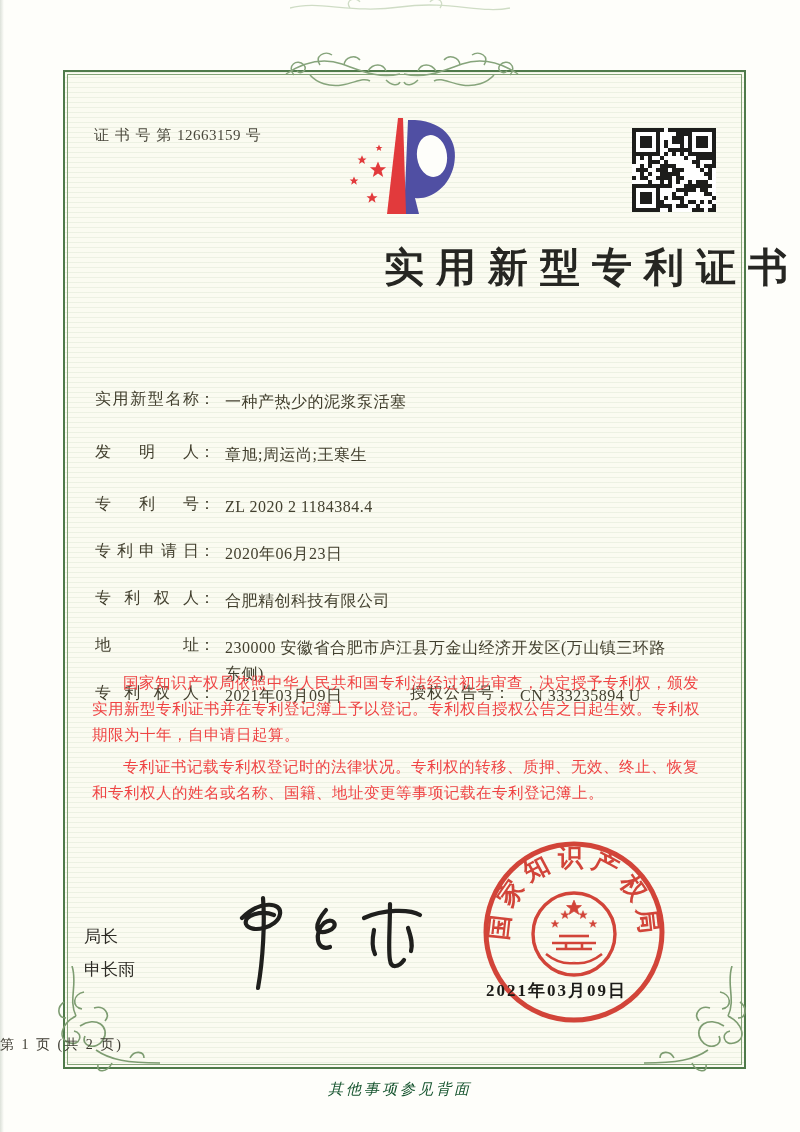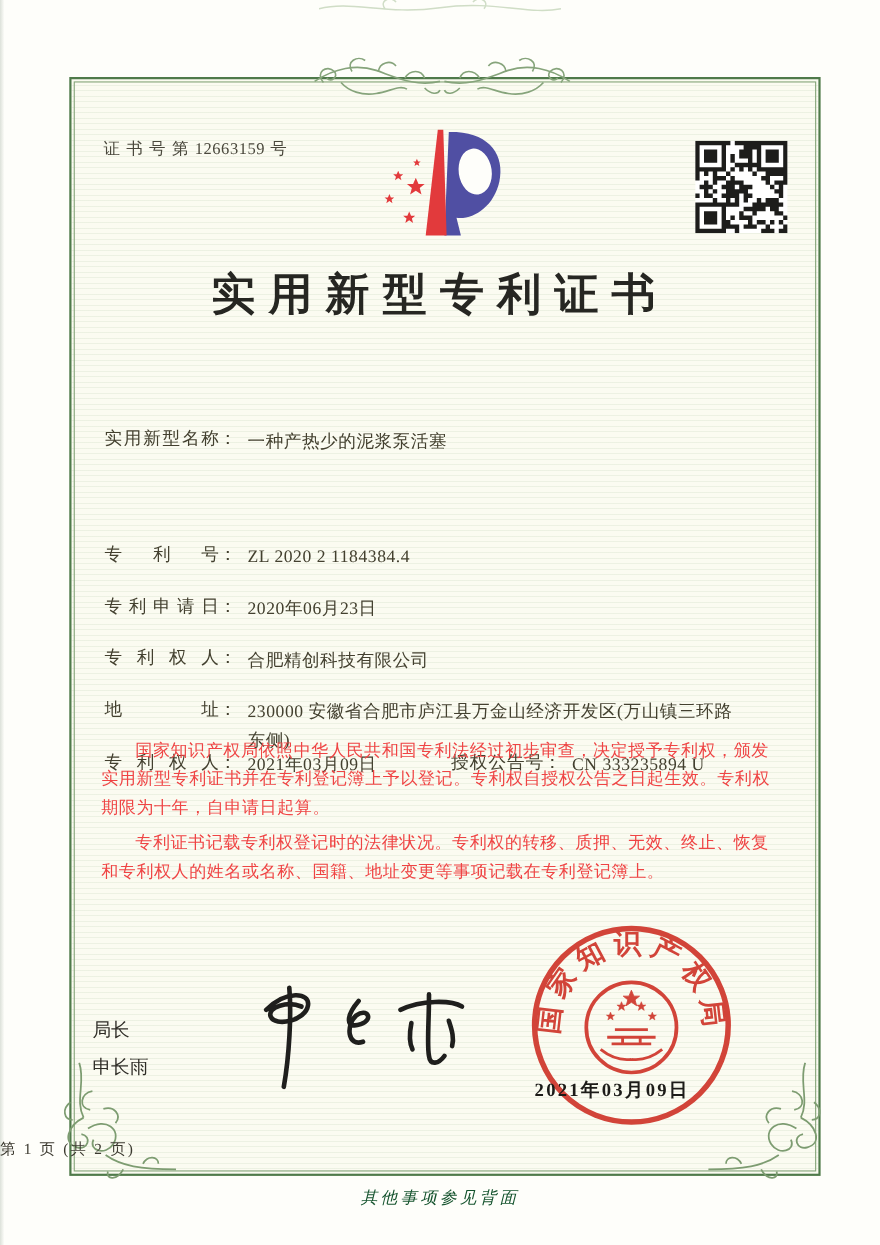--- a/index.html
+++ b/index.html
@@ -11,21 +11,21 @@
   .frame{position:absolute;left:63px;top:70px;width:679px;height:995px;
         border:2px solid #4f7a4a;
         background:
           repeating-linear-gradient(180deg, rgba(150,180,140,.14) 0 1px, rgba(150,180,140,0) 1px 5px),
           #fbfbf1;}
   .frame::before{content:"";position:absolute;inset:2px;border:1px solid #84a478;pointer-events:none;}
   .orn{position:absolute;}
   .abs{position:absolute;}
   .certno{left:94px;top:126px;font-size:15px;color:#4a483c;letter-spacing:1px;}
   .certno .num{letter-spacing:.5px;}
-  .title{left:0;top:240px;width:800px;text-align:center;font-size:40px;font-weight:bold;
+  .title{left:0;top:240px;width:800px;text-align:right;font-size:40px;font-weight:bold;
          letter-spacing:12px;color:#262622;}
   .frow{left:95px;width:650px;font-size:16px;color:#43402f;margin-top:45px;}
   .flabel{display:inline-block;width:104px;text-align:justify;text-align-last:justify;vertical-align:top;}
   .fcolon{vertical-align:top;}
   .fvalue{display:inline-block;vertical-align:top;margin-left:6px;max-width:452px;line-height:1.6;letter-spacing:.5px;}
   .pair2{position:absolute;left:315px;top:0;white-space:nowrap;}
   .pair2 .flabel{width:84px;}
   .bodytext{left:92px;top:670px;width:622px;font-size:15.5px;line-height:26px;color:#ef4444;}
   .bodytext p{margin:0 0 6px 0;text-indent:2em;letter-spacing:.5px;}
   .issuer{left:84px;top:920px;font-size:17px;color:#2e2c26;line-height:33px;}
@@ -112,20 +112,24 @@
   <svg class="abs" style="left:632px;top:128px" width="84" height="84" viewBox="0 0 84 84">
     <rect width="84" height="84" fill="#ffffff"></rect>
     <path id="qrp" fill="#1d1d1b" d="M0 0h4v4h-4zM4 0h4v4h-4zM8 0h4v4h-4zM12 0h4v4h-4zM16 0h4v4h-4zM20 0h4v4h-4zM24 0h4v4h-4zM28 0h4v4h-4zM36 0h4v4h-4zM40 0h4v4h-4zM44 0h4v4h-4zM48 0h4v4h-4zM52 0h4v4h-4zM56 0h4v4h-4zM60 0h4v4h-4zM64 0h4v4h-4zM68 0h4v4h-4zM72 0h4v4h-4zM76 0h4v4h-4zM80 0h4v4h-4zM0 4h4v4h-4zM24 4h4v4h-4zM44 4h4v4h-4zM48 4h4v4h-4zM52 4h4v4h-4zM56 4h4v4h-4zM80 4h4v4h-4zM0 8h4v4h-4zM8 8h4v4h-4zM12 8h4v4h-4zM16 8h4v4h-4zM24 8h4v4h-4zM40 8h4v4h-4zM44 8h4v4h-4zM48 8h4v4h-4zM56 8h4v4h-4zM64 8h4v4h-4zM68 8h4v4h-4zM72 8h4v4h-4zM80 8h4v4h-4zM0 12h4v4h-4zM8 12h4v4h-4zM12 12h4v4h-4zM16 12h4v4h-4zM24 12h4v4h-4zM32 12h4v4h-4zM40 12h4v4h-4zM44 12h4v4h-4zM48 12h4v4h-4zM56 12h4v4h-4zM64 12h4v4h-4zM68 12h4v4h-4zM72 12h4v4h-4zM80 12h4v4h-4zM0 16h4v4h-4zM8 16h4v4h-4zM12 16h4v4h-4zM16 16h4v4h-4zM24 16h4v4h-4zM32 16h4v4h-4zM48 16h4v4h-4zM56 16h4v4h-4zM64 16h4v4h-4zM68 16h4v4h-4zM72 16h4v4h-4zM80 16h4v4h-4zM0 20h4v4h-4zM24 20h4v4h-4zM36 20h4v4h-4zM40 20h4v4h-4zM44 20h4v4h-4zM48 20h4v4h-4zM52 20h4v4h-4zM56 20h4v4h-4zM80 20h4v4h-4zM0 24h4v4h-4zM4 24h4v4h-4zM8 24h4v4h-4zM12 24h4v4h-4zM16 24h4v4h-4zM20 24h4v4h-4zM24 24h4v4h-4zM32 24h4v4h-4zM40 24h4v4h-4zM48 24h4v4h-4zM56 24h4v4h-4zM60 24h4v4h-4zM64 24h4v4h-4zM68 24h4v4h-4zM72 24h4v4h-4zM76 24h4v4h-4zM80 24h4v4h-4zM0 28h4v4h-4zM8 28h4v4h-4zM16 28h4v4h-4zM28 28h4v4h-4zM52 28h4v4h-4zM64 28h4v4h-4zM68 28h4v4h-4zM72 28h4v4h-4zM76 28h4v4h-4zM80 28h4v4h-4zM0 32h4v4h-4zM16 32h4v4h-4zM20 32h4v4h-4zM24 32h4v4h-4zM32 32h4v4h-4zM60 32h4v4h-4zM64 32h4v4h-4zM80 32h4v4h-4zM8 36h4v4h-4zM16 36h4v4h-4zM28 36h4v4h-4zM32 36h4v4h-4zM36 36h4v4h-4zM40 36h4v4h-4zM64 36h4v4h-4zM72 36h4v4h-4zM76 36h4v4h-4zM80 36h4v4h-4zM4 40h4v4h-4zM8 40h4v4h-4zM12 40h4v4h-4zM24 40h4v4h-4zM28 40h4v4h-4zM32 40h4v4h-4zM40 40h4v4h-4zM44 40h4v4h-4zM48 40h4v4h-4zM68 40h4v4h-4zM76 40h4v4h-4zM8 44h4v4h-4zM16 44h4v4h-4zM28 44h4v4h-4zM32 44h4v4h-4zM36 44h4v4h-4zM40 44h4v4h-4zM44 44h4v4h-4zM72 44h4v4h-4zM76 44h4v4h-4zM0 48h4v4h-4zM8 48h4v4h-4zM12 48h4v4h-4zM24 48h4v4h-4zM28 48h4v4h-4zM32 48h4v4h-4zM36 48h4v4h-4zM44 48h4v4h-4zM48 48h4v4h-4zM76 48h4v4h-4zM16 52h4v4h-4zM28 52h4v4h-4zM36 52h4v4h-4zM44 52h4v4h-4zM56 52h4v4h-4zM64 52h4v4h-4zM68 52h4v4h-4zM72 52h4v4h-4zM0 56h4v4h-4zM4 56h4v4h-4zM8 56h4v4h-4zM12 56h4v4h-4zM16 56h4v4h-4zM20 56h4v4h-4zM24 56h4v4h-4zM28 56h4v4h-4zM32 56h4v4h-4zM36 56h4v4h-4zM52 56h4v4h-4zM56 56h4v4h-4zM60 56h4v4h-4zM64 56h4v4h-4zM68 56h4v4h-4zM72 56h4v4h-4zM76 56h4v4h-4zM0 60h4v4h-4zM24 60h4v4h-4zM44 60h4v4h-4zM48 60h4v4h-4zM52 60h4v4h-4zM56 60h4v4h-4zM60 60h4v4h-4zM68 60h4v4h-4zM72 60h4v4h-4zM0 64h4v4h-4zM8 64h4v4h-4zM12 64h4v4h-4zM16 64h4v4h-4zM24 64h4v4h-4zM40 64h4v4h-4zM52 64h4v4h-4zM72 64h4v4h-4zM76 64h4v4h-4zM0 68h4v4h-4zM8 68h4v4h-4zM12 68h4v4h-4zM16 68h4v4h-4zM24 68h4v4h-4zM32 68h4v4h-4zM40 68h4v4h-4zM44 68h4v4h-4zM48 68h4v4h-4zM80 68h4v4h-4zM0 72h4v4h-4zM8 72h4v4h-4zM12 72h4v4h-4zM16 72h4v4h-4zM24 72h4v4h-4zM28 72h4v4h-4zM48 72h4v4h-4zM56 72h4v4h-4zM60 72h4v4h-4zM68 72h4v4h-4zM76 72h4v4h-4zM0 76h4v4h-4zM24 76h4v4h-4zM28 76h4v4h-4zM32 76h4v4h-4zM36 76h4v4h-4zM44 76h4v4h-4zM48 76h4v4h-4zM52 76h4v4h-4zM64 76h4v4h-4zM80 76h4v4h-4zM0 80h4v4h-4zM4 80h4v4h-4zM8 80h4v4h-4zM12 80h4v4h-4zM16 80h4v4h-4zM20 80h4v4h-4zM24 80h4v4h-4zM36 80h4v4h-4zM60 80h4v4h-4zM64 80h4v4h-4zM68 80h4v4h-4zM76 80h4v4h-4zM80 80h4v4h-4z"></path>
   </svg>
 
   <div class="abs title">实用新型专利证书</div>
 
   <div class="abs frow" style="top:344px">
     <span class="flabel">实用新型名称</span><span class="fcolon">：</span>
     <span class="fvalue">一种产热少的泥浆泵活塞</span>
+  </div>
+  <div class="abs frow" style="top:397px">
+    <span class="flabel">发明人</span><span class="fcolon">：</span>
+    <span class="fvalue">章旭;周运尚;王寒生</span>
   </div>
   <div class="abs frow" style="top:449px">
     <span class="flabel">专利号</span><span class="fcolon">：</span>
     <span class="fvalue">ZL 2020 2 1184384.4</span>
   </div>
   <div class="abs frow" style="top:496px">
     <span class="flabel">专利申请日</span><span class="fcolon">：</span>
     <span class="fvalue">2020年06月23日</span>
   </div>
   <div class="abs frow" style="top:543px">

